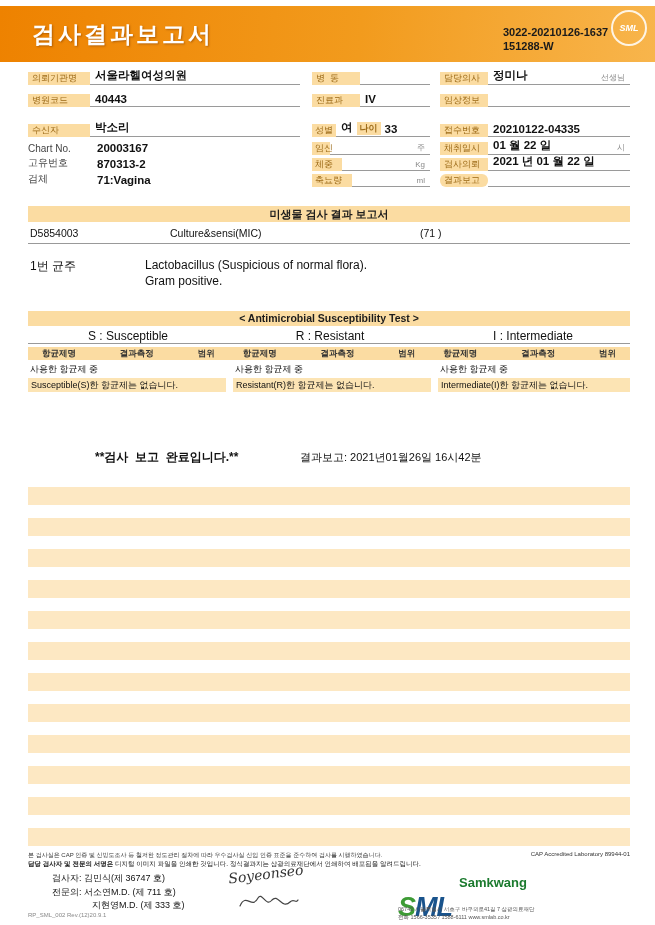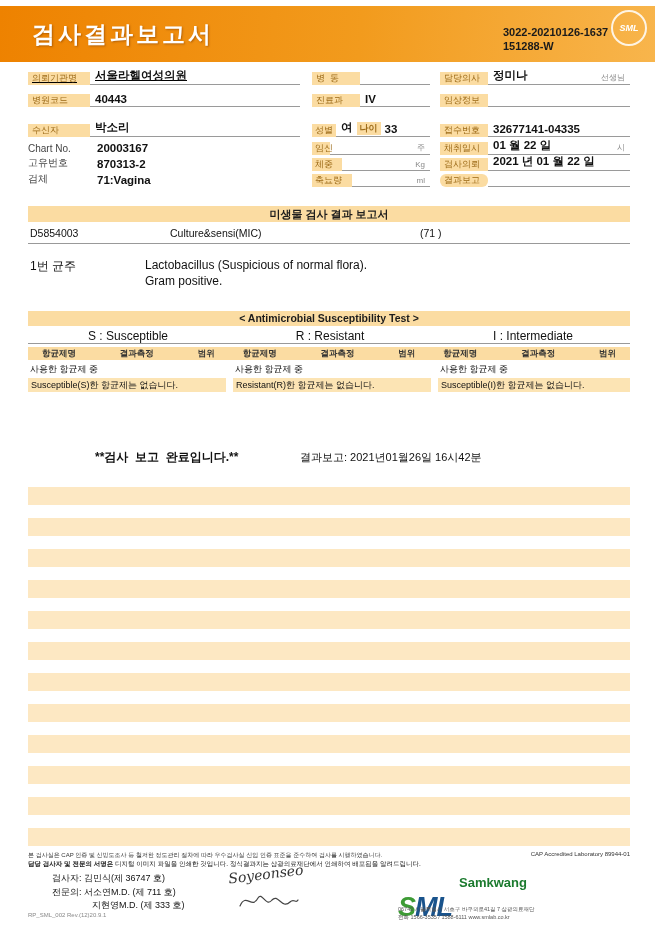--- a/index.html
+++ b/index.html
@@ -71,21 +71,21 @@
     <div class="hdr-title">검사결과보고서</div>
     <div class="hdr-no">
       <div>3022-20210126-1637</div>
       <div>151288-W</div>
     </div>
     <div class="ring">
       <span>SML</span>
     </div>
   </div>
 
-  <div class="field" style="left:28px;top:70px;width:272px;text-decoration:underline;">
+  <div class="field" style="left:28px;top:70px;width:272px;">
     <span class="chip" style="width:62px;">의뢰기관명</span>
     <span class="fval">서울라헬여성의원</span>
   </div>
   <div class="field" style="left:312px;top:70px;width:118px;">
     <span class="chip" style="width:48px;">병  동</span>
     <span class="fval"></span>
   </div>
   <div class="field" style="left:440px;top:70px;width:190px;">
     <span class="chip" style="width:48px;">담당의사</span>
     <span class="fval">
@@ -114,21 +114,21 @@
   <div class="field" style="left:312px;top:122px;width:118px;">
     <span class="chip sm">성별</span>
     <span class="fval">
       <span>여</span>
       <span class="chip sm">나이</span>
       <span>33</span>
     </span>
   </div>
   <div class="field" style="left:440px;top:122px;width:190px;">
     <span class="chip" style="width:48px;">접수번호</span>
-    <span class="fval">32677141-04335</span>
+    <span class="fval">20210122-04335</span>
   </div>
 
   <div class="field" style="left:28px;top:140px;width:272px;">
     <span class="plabel">Chart No.</span>
     <span class="fval noline">20003167</span>
   </div>
   <div class="field" style="left:312px;top:140px;width:118px;">
     <span class="chip sm" style="width:18px;">임신</span>
     <span class="fval">
       <span class="unit">주</span>
@@ -204,21 +204,21 @@
       <span>범위</span>
     </div>
   </div>
 
   <div class="txt" style="left:30px;top:363px;font-size:9px;">사용한 항균제 중</div>
   <div class="txt" style="left:235px;top:363px;font-size:9px;">사용한 항균제 중</div>
   <div class="txt" style="left:440px;top:363px;font-size:9px;">사용한 항균제 중</div>
 
   <div class="none-bar" style="left:233px;width:198px;">Resistant(R)한 항균제는 없습니다.</div>
   <div class="none-bar" style="left:28px;width:198px;">Susceptible(S)한 항균제는 없습니다.</div>
-  <div class="none-bar" style="left:438px;width:192px;">Susceptible(I)한 항균제는 없습니다.</div>
+  <div class="none-bar" style="left:438px;width:192px;">Intermediate(I)한 항균제는 없습니다.</div>
 
   <div class="txt pre" style="left:95px;top:449px;font-size:12px;font-weight:bold;">**검사  보고  완료입니다.**</div>
   <div class="txt" style="left:300px;top:450px;font-size:11px;">결과보고: 2021년01월26일 16시42분</div>
 
   <div class="ebar" style="top:487px;"></div>
   <div class="ebar" style="top:518px;"></div>
   <div class="ebar" style="top:549px;"></div>
   <div class="ebar" style="top:580px;"></div>
   <div class="ebar" style="top:611px;"></div>
   <div class="ebar" style="top:642px;"></div>

